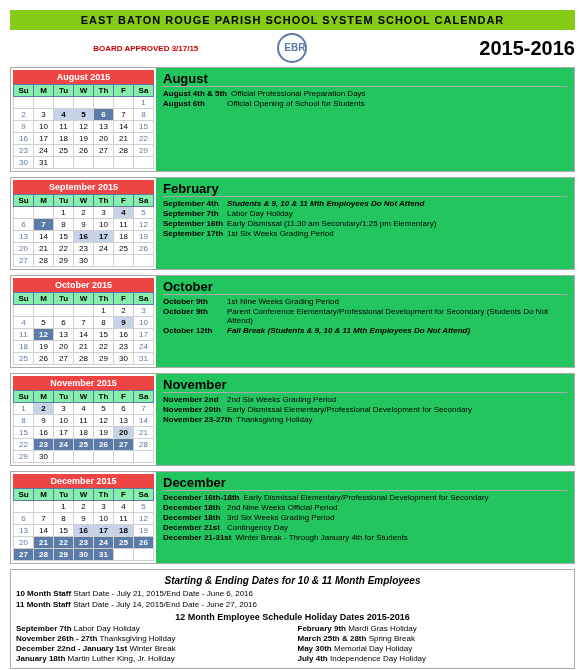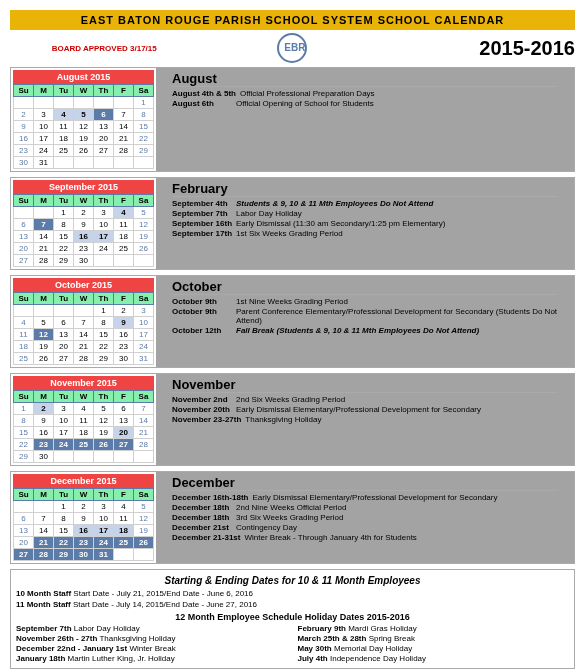--- a/index.html
+++ b/index.html
@@ -6,21 +6,21 @@
     body {
       font-family: Arial, sans-serif;
       font-size: 9px;
       background: #fff;
       width: 585px;
       min-height: 670px;
       padding: 10px;
     }
 
     .page-header {
-      background: #eab308;
+      background: #84cc16;
       text-align: center;
       padding: 4px 2px;
       font-size: 11px;
       font-weight: bold;
       letter-spacing: 1px;
       color: #000;
       margin-bottom: 3px;
     }
 
     .header-row {
@@ -53,21 +53,21 @@
       font-weight: bold;
       color: #000;
       text-align: right;
       flex: 1;
     }
 
     .board-approved {
       font-size: 8px;
       font-weight: bold;
       color: #cc0000;
-      text-align: center;
+      text-align: right;
       flex: 1;
     }
 
     .cal-title {
       background: #ef4444;
       color: #fff;
       text-align: center;
       font-weight: bold;
       font-size: 9px;
       padding: 2px;
@@ -137,22 +137,22 @@
     }
 
     .section-left {
       width: 145px;
       min-width: 145px;
       padding: 2px;
     }
 
     .section-right {
       flex: 1;
-      padding: 3px 16px;
-      background: #a3a3a3;
+      padding: 3px 7px;
+      background: #22c55e;
     }
 
     .footer-section {
       margin-top: 5px;
       border: 1px solid #aaa;
       padding: 5px;
     }
 
     .footer-title {
       font-size: 10px;

